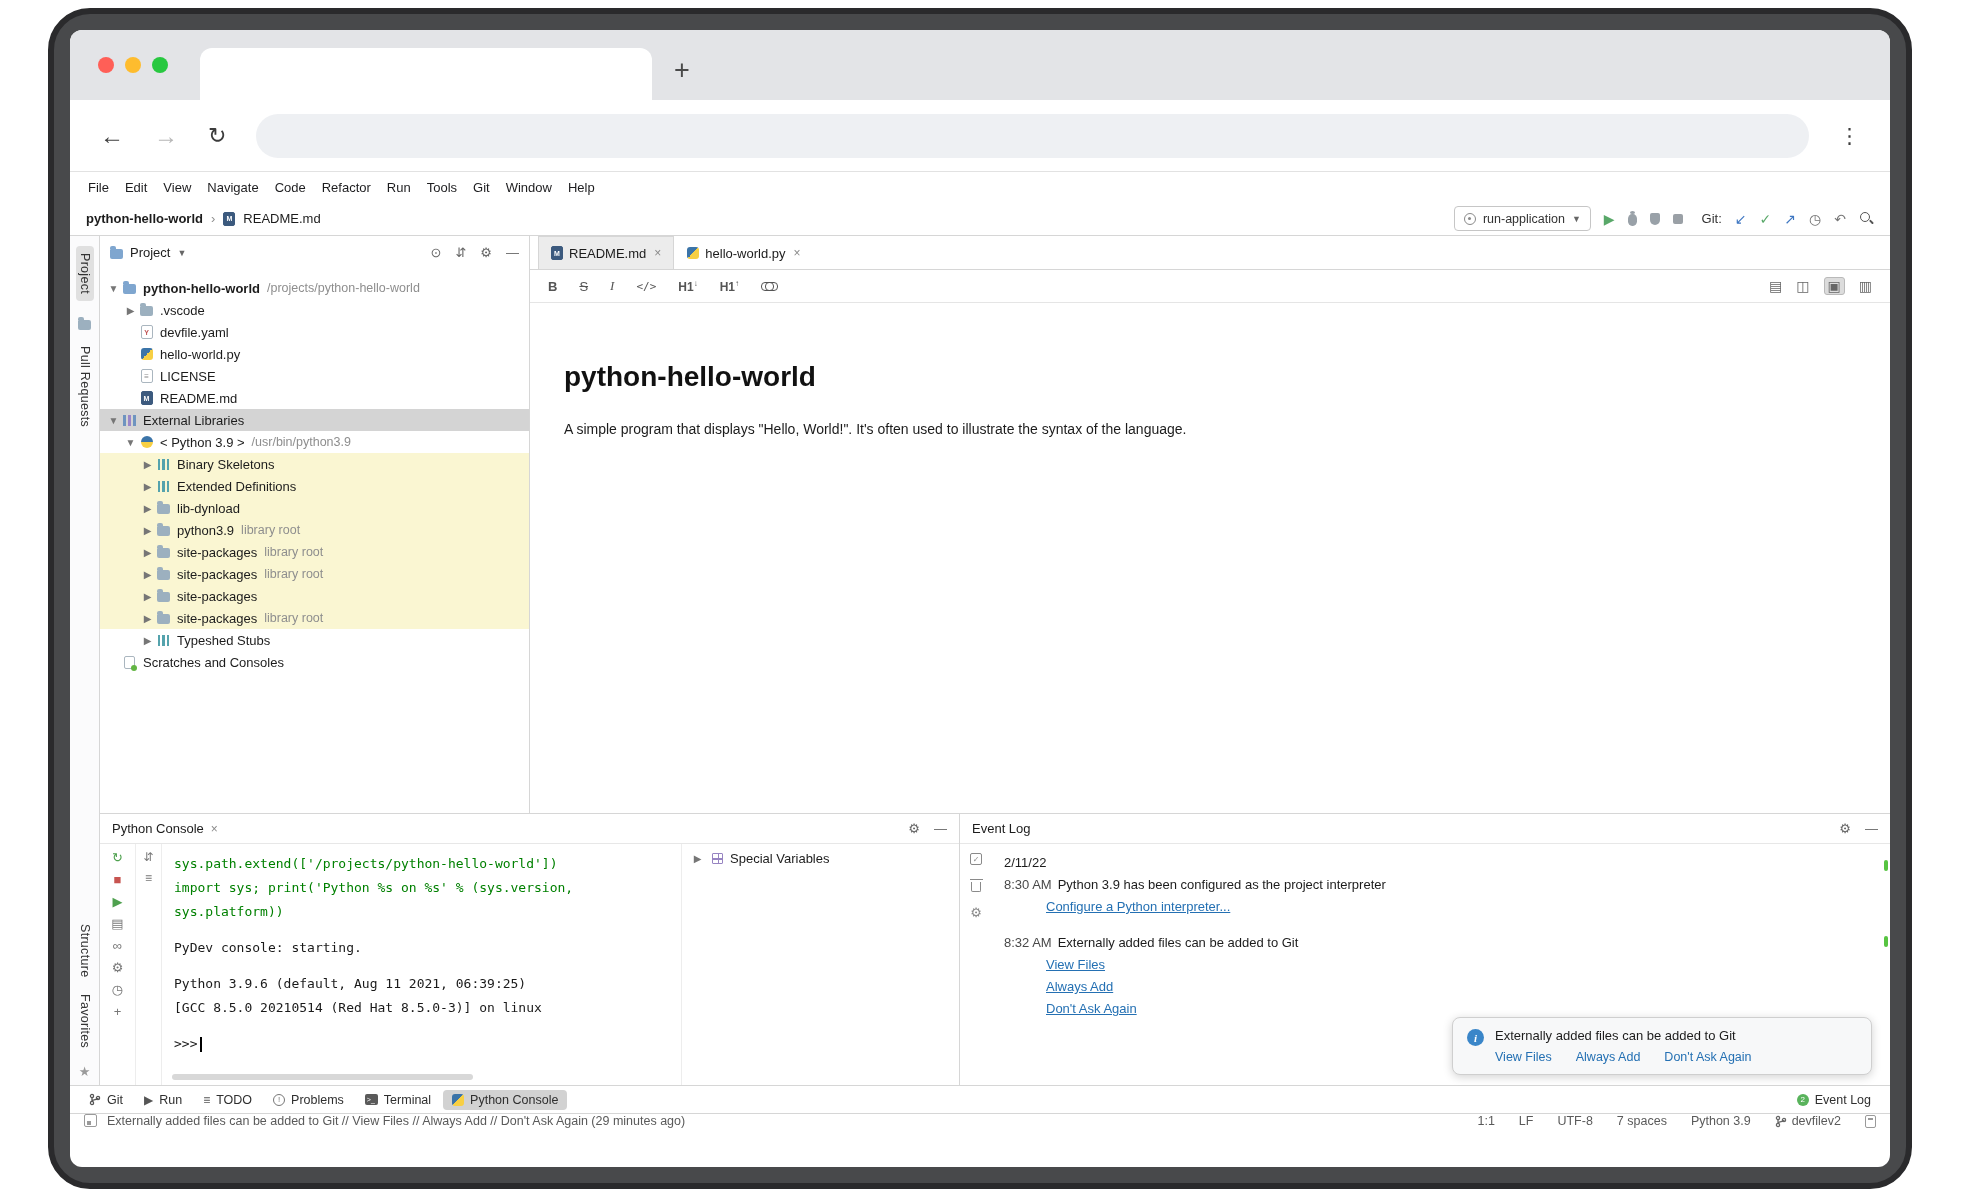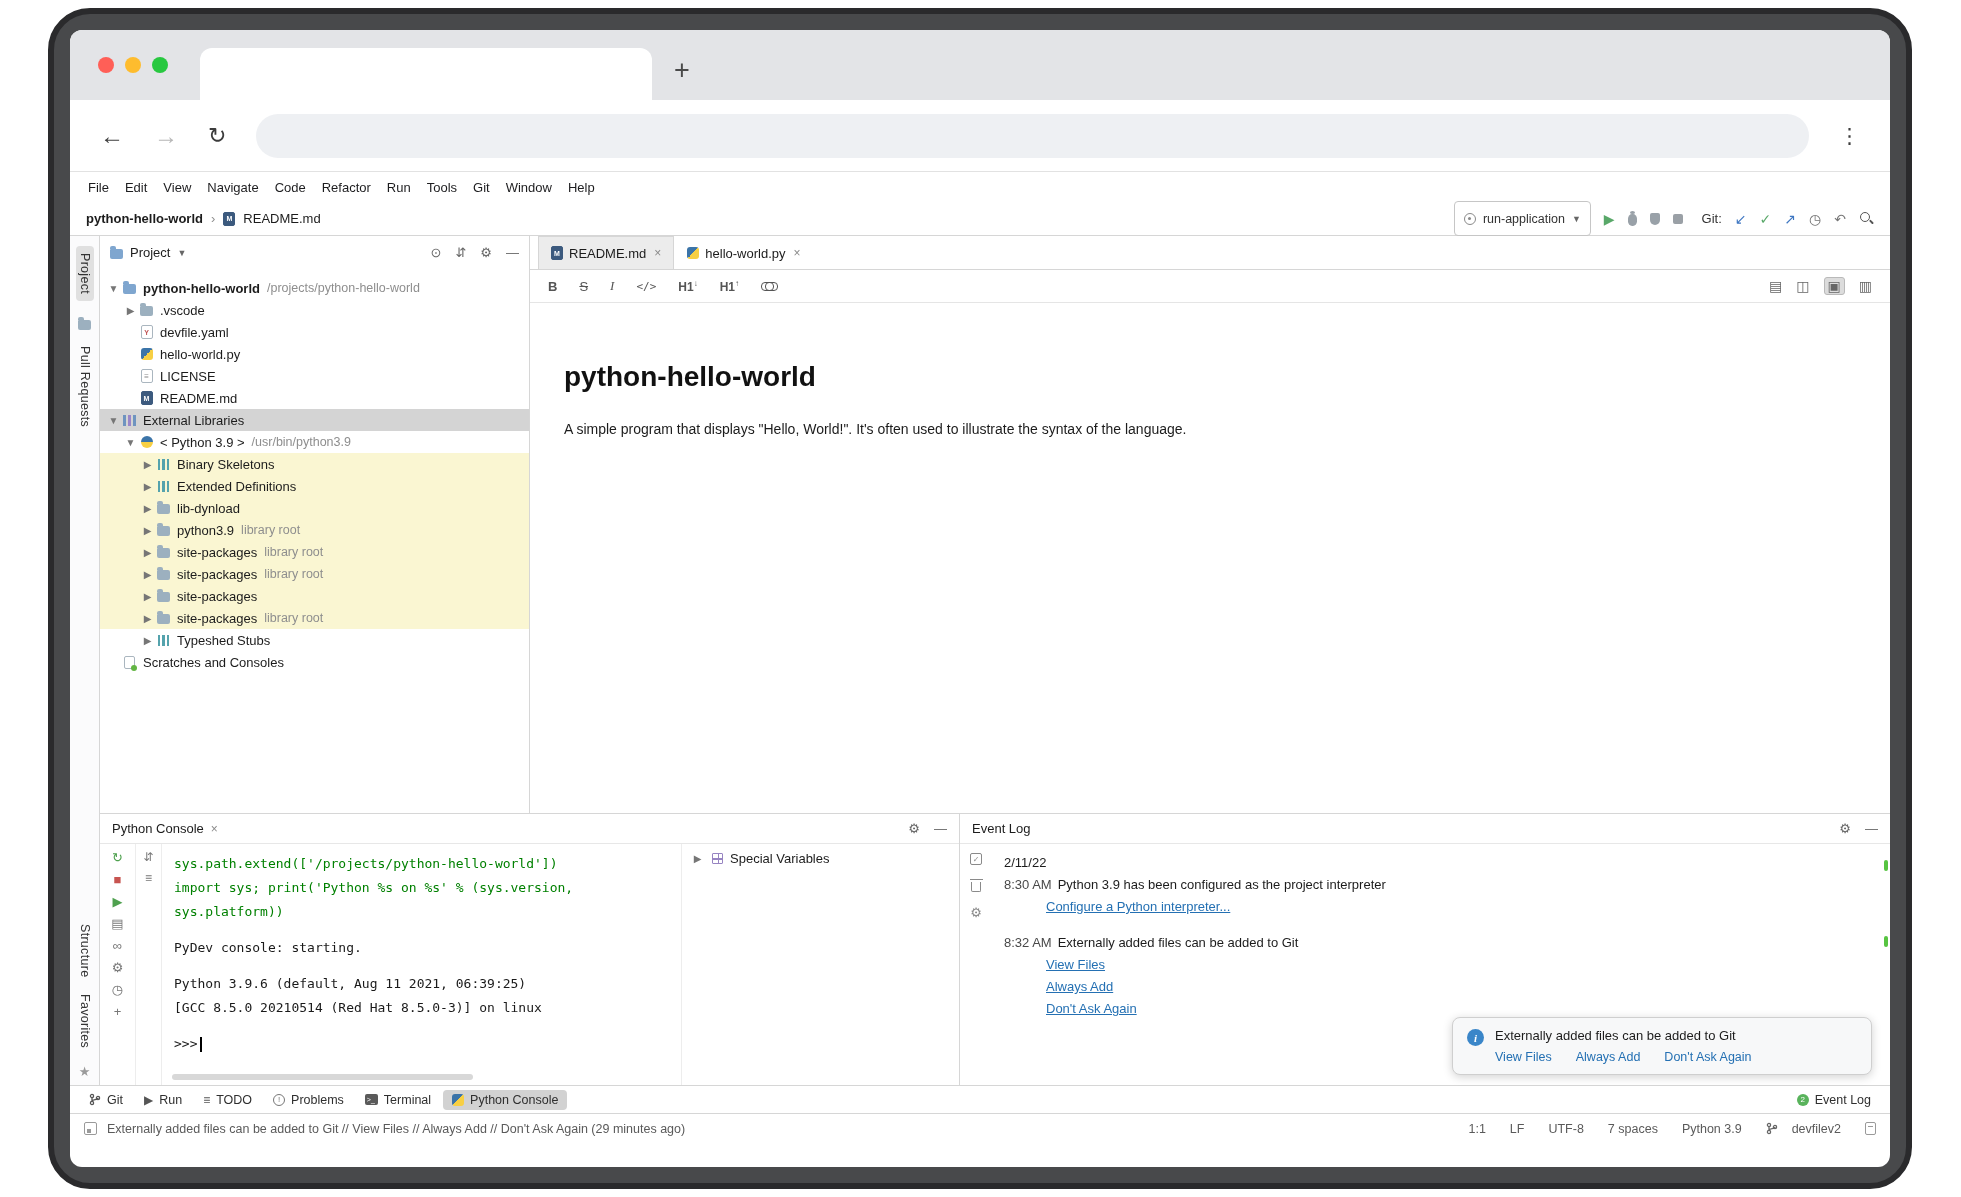--- a/index.html
+++ b/index.html
@@ -33,21 +33,21 @@
   .ide { flex:1; display:flex; flex-direction:column; min-height:0; position:relative; font-size:13px; }
 
   .menubar { height:30px; flex:none; display:flex; align-items:center; padding:0 18px; gap:16px; }
   .menubar span { color:#1d1d1f; }
 
   .crumbbar { height:34px; flex:none; display:flex; align-items:center; padding:0 16px;
     border-bottom:1px solid #d6d6d6; gap:8px; }
   .crumb-proj { font-weight:bold; }
   .crumb-sep { color:#8e8e8e; }
   .run-cluster { margin-left:auto; display:flex; align-items:center; gap:13px; }
-  .runpill { height:35px; display:flex; align-items:center; gap:7px; border:1px solid #c6c6c6;
+  .runpill { height:25px; display:flex; align-items:center; gap:7px; border:1px solid #c6c6c6;
     border-radius:4px; padding:0 9px; color:#333; font-size:12.5px; }
   .mi-app { width:12px; height:12px; border:1.5px solid #8a8a8a; border-radius:6px; position:relative; }
   .mi-app::after { content:""; position:absolute; left:3px; top:3px; width:3px; height:3px; background:#8a8a8a; border-radius:50%; }
   .caret-dn { font-size:9px; color:#666; }
   .ic-play { color:#59a869; font-size:14px; line-height:1; }
   .mi-bug { width:9px; height:12px; background:#99a1a8; border-radius:45%/40%; position:relative; margin-top:2px; }
   .mi-bug::before { content:""; position:absolute; top:-3px; left:2px; width:5px; height:3px; background:#99a1a8; border-radius:50%; }
   .mi-shield { width:10px; height:12px; background:#99a1a8; border-radius:2px 2px 5px 5px; }
   .mi-stop { width:10px; height:10px; background:#9aa0a6; border-radius:2px; }
   .gitlabel { color:#333; margin-left:6px; }
@@ -192,26 +192,26 @@
     display:flex; align-items:center; padding-left:2px; }
   .mi-term::before { content:">_"; }
   .mi-py { width:12px; height:12px; border-radius:3px; background:linear-gradient(135deg,#3b74a8 50%,#f7cf43 50%); }
   .mi-excl { width:12px; height:12px; border:1.5px solid #777; border-radius:50%; display:flex; align-items:center; justify-content:center; font-size:8px; color:#777; }
   .mi-excl::before { content:"!"; }
   .mi-greenb { width:12px; height:12px; border-radius:50%; background:#59b35c; color:#fff; font-size:8px; display:flex; align-items:center; justify-content:center; }
   .mi-greenb::before { content:"2"; }
   .tw-ic { font-size:12px; color:#555; line-height:1; }
 
   
-  .statusbar { height:30px; flex:none; border-top:1px solid #d6d6d6; display:flex; align-items:center;
+  .statusbar { height:30px; flex:none; border-top:1px solid #d6d6d6; display:flex; align-items:flex-start;
     padding:0 14px; gap:10px; font-size:12.5px; color:#5a5a5a; }
   .mi-tw { width:13px; height:13px; border:1.5px solid #9a9a9a; border-radius:2px; position:relative; flex:none; }
   .mi-tw::after { content:""; position:absolute; left:1.5px; bottom:1.5px; width:4px; height:4px; background:#9a9a9a; }
   .sright { margin-left:auto; display:flex; gap:24px; align-items:center; }
-  .branch { display:flex; align-items:center; gap:14px; }
+  .branch { display:flex; align-items:center; gap:5px; }
   .mi-hector { width:11px; height:13px; border:1.5px solid #9a9a9a; border-radius:2px; position:relative; }
   .mi-hector::before { content:""; position:absolute; top:2.5px; left:2px; right:2px; height:1.5px; background:#9a9a9a; }
   .bottompad { height:24px; flex:none; }
 </style>
 </head>
 <body>
 
 <div class="page">
 <div class="device-frame">
 <div class="browser">

